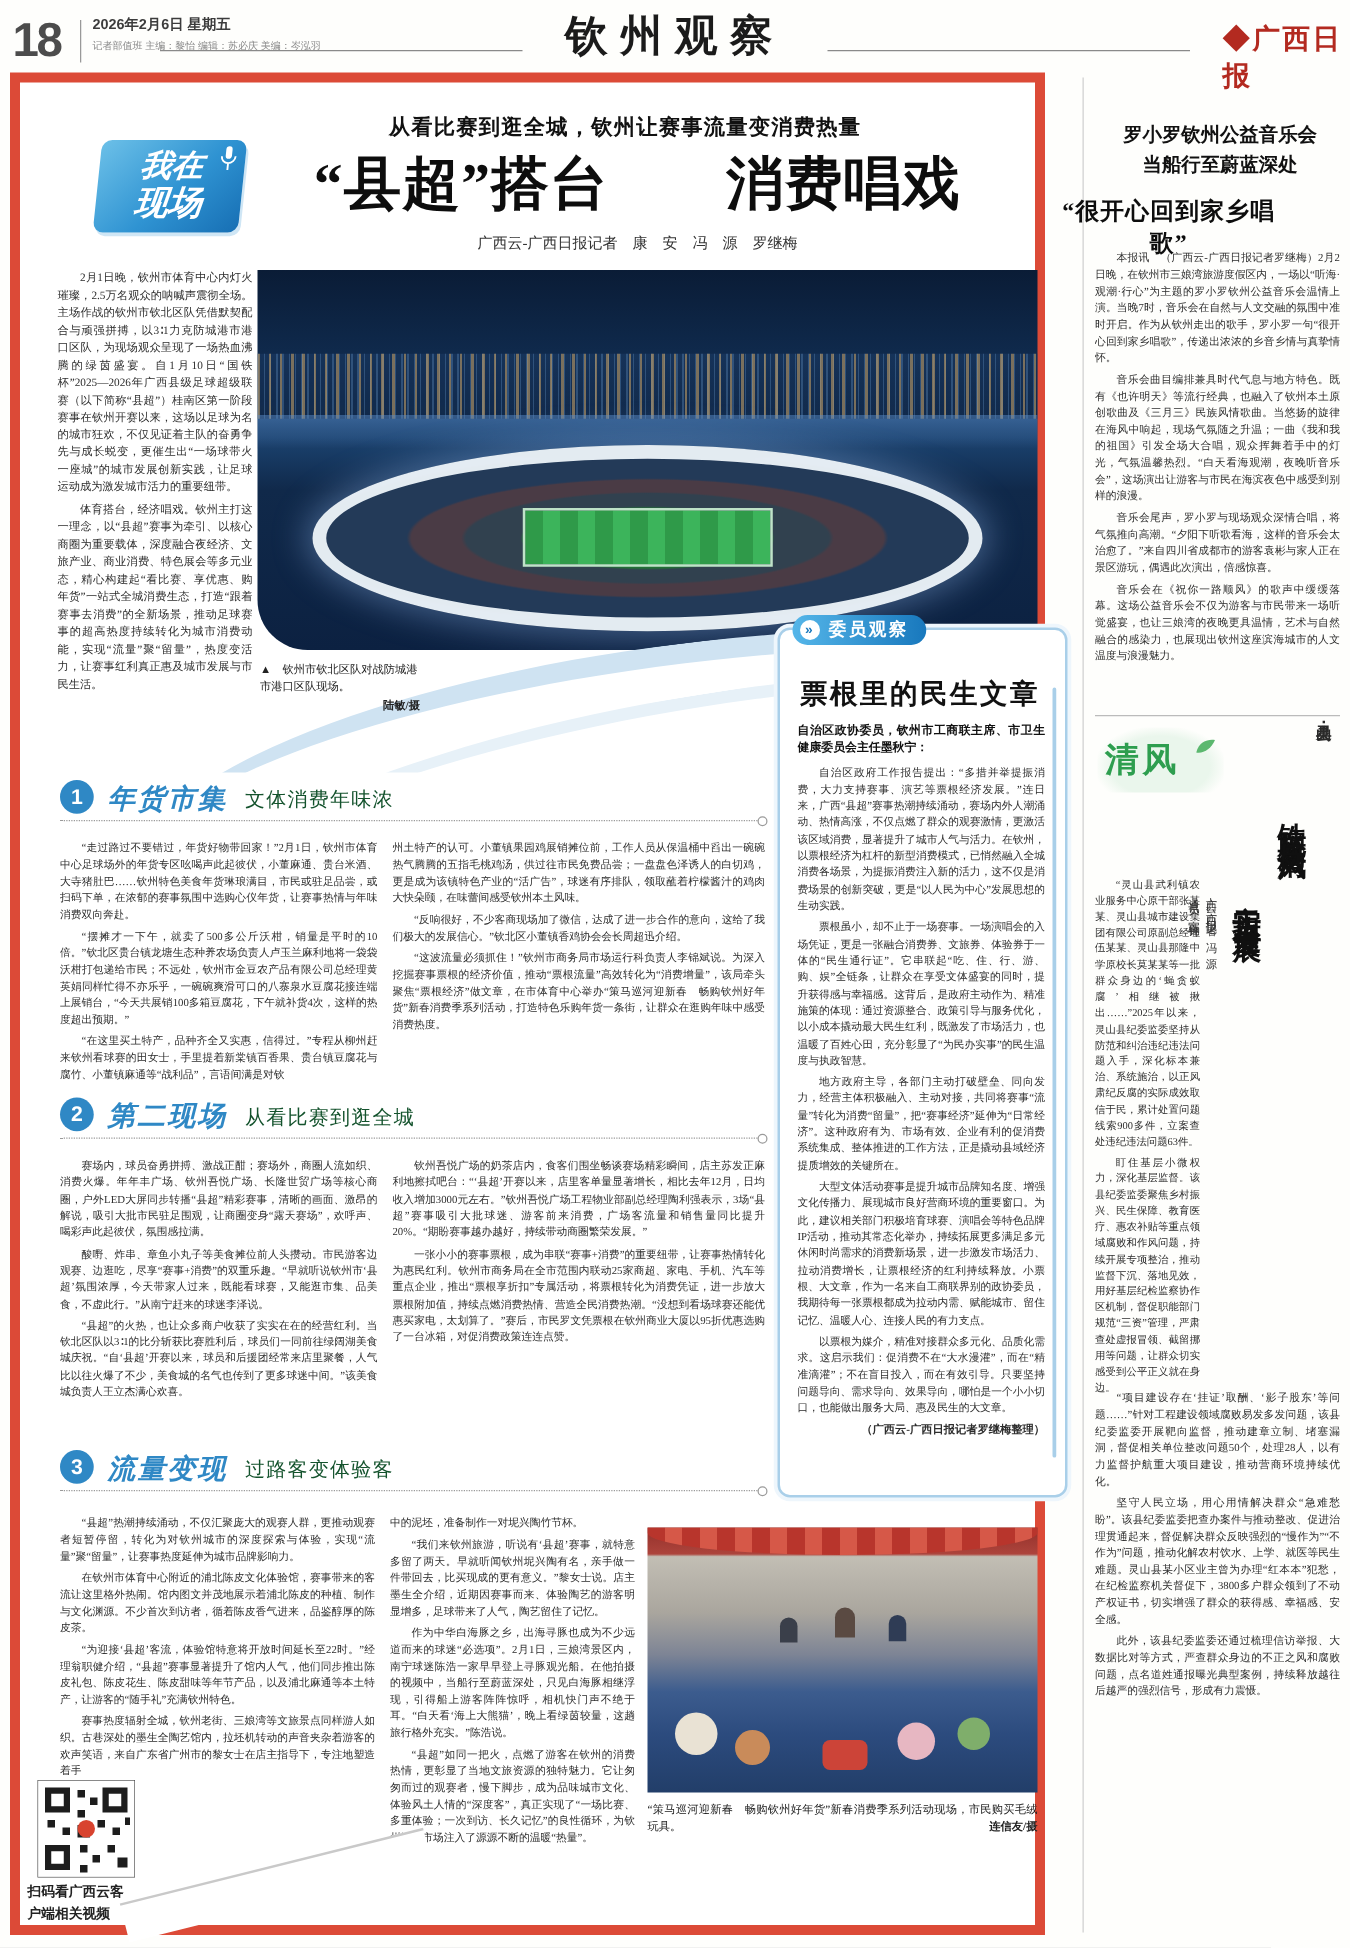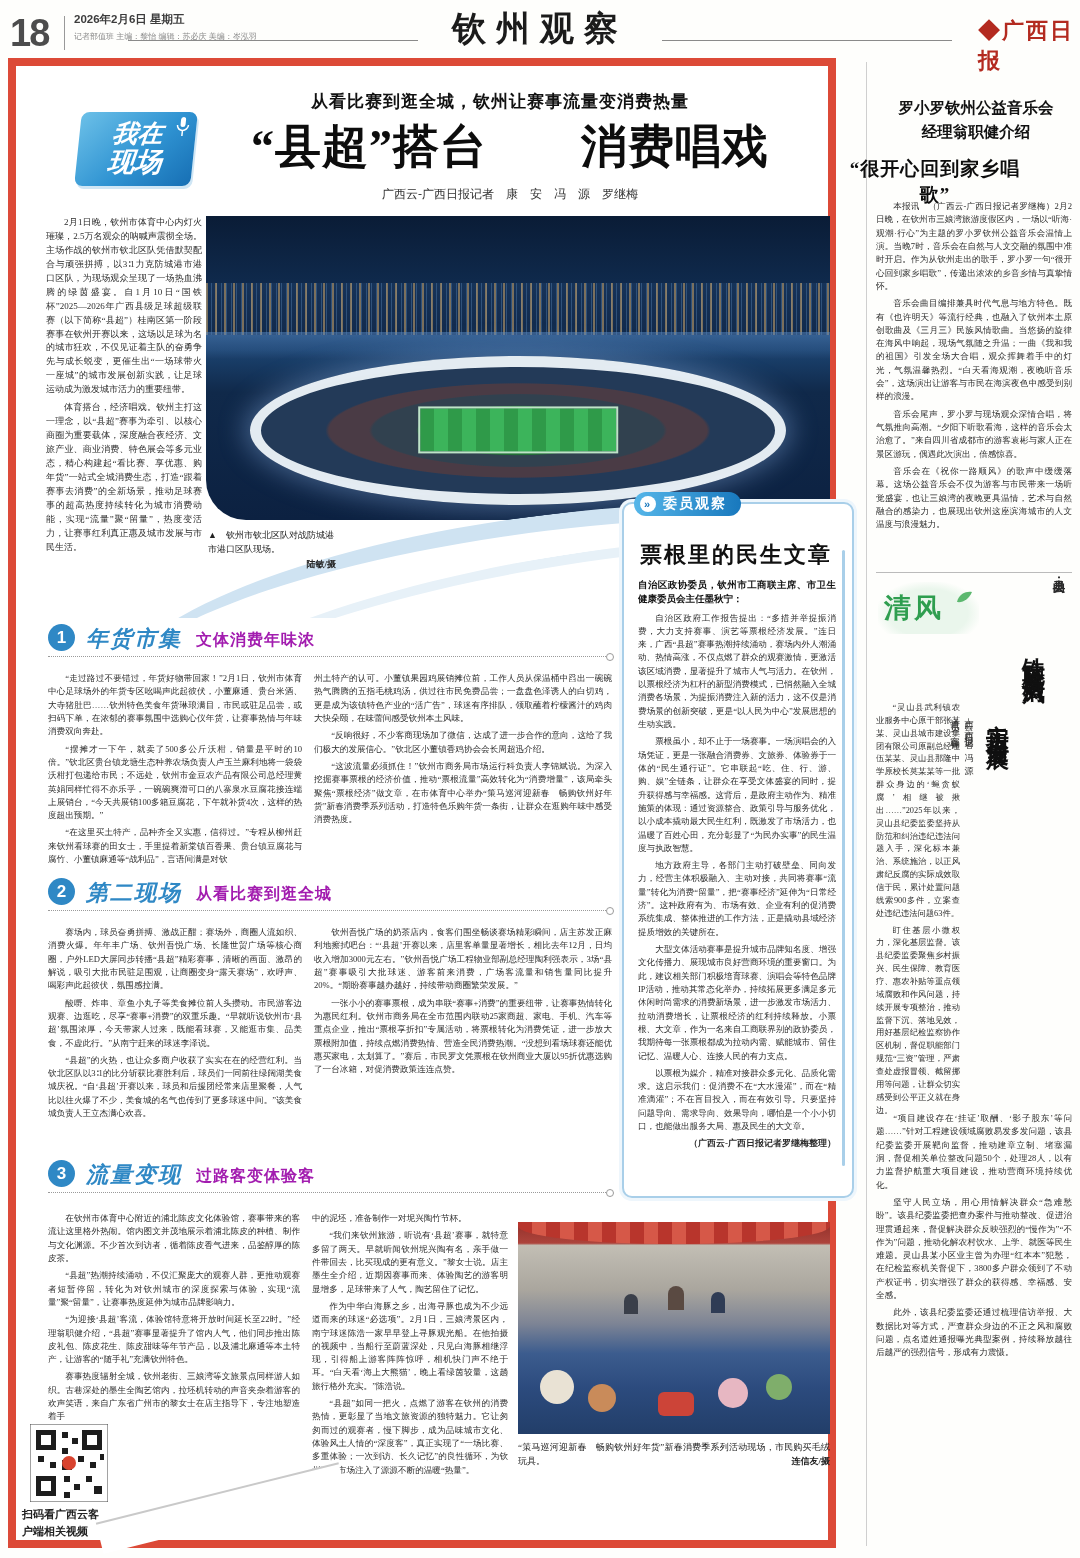--- a/index.html
+++ b/index.html
@@ -24,21 +24,21 @@
          text-align:center;box-shadow:2px 3px 0 #cfe6f5;}
   .badge .l1{font-size:25px;line-height:1.1;padding-top:8px;}
   .badge .l2{font-size:27px;line-height:1.1;}
   .smalltext{font-size:9px;line-height:1.55;color:#2d2d2d;}
   .caption{font-size:9px;line-height:1.6;color:#222;}
   .credit{font-weight:bold;}
   
   .secnum{width:27px;height:27px;border-radius:50%;background:#2f88c5;color:#fff;text-align:center;
           line-height:27px;font-size:17px;font-weight:bold;font-family:"Liberation Sans",sans-serif;}
   .secname{font-size:22px;font-weight:bold;font-style:italic;color:#2f88c5;letter-spacing:2px;}
-  .secsub{font-size:16px;font-weight:bold;color:#a21caf;letter-spacing:1px;}
+  .secsub{font-size:16px;font-weight:normal;color:#14532d;letter-spacing:1px;}
   .dotline{border-bottom:1px dotted #9a9a9a;}
   .dotend{width:6px;height:6px;border:1px solid #9a9a9a;border-radius:50%;background:#fff;}
   
   .obox{background:#fff;border:2px solid #a9cfe9;border-radius:10px;box-shadow:0 0 0 3px #eef6fc;}
   .obadge{background:linear-gradient(90deg,#55b6e9,#1878bd);border-radius:14px;color:#fff;
           font-size:14px;font-weight:bold;letter-spacing:2px;display:flex;align-items:center;
           padding:3px 14px 3px 6px;font-family:"Liberation Sans",sans-serif;}
   .ochev{width:16px;height:16px;border-radius:50%;background:#fff;color:#1878bd;font-weight:bold;
          font-size:11px;line-height:16px;text-align:center;margin-right:7px;}
   .otitle{font-size:22px;font-weight:bold;text-align:center;letter-spacing:2px;color:#111;}
@@ -159,22 +159,22 @@
     <p class="np">钦州吾悦广场的奶茶店内，食客们围坐畅谈赛场精彩瞬间，店主苏发正麻利地擦拭吧台：“‘县超’开赛以来，店里客单量显著增长，相比去年12月，日均收入增加3000元左右。”钦州吾悦广场工程物业部副总经理陶利强表示，3场“县超”赛事吸引大批球迷、游客前来消费，广场客流量和销售量同比提升20%。“期盼赛事越办越好，持续带动商圈繁荣发展。”</p>
     <p class="np">一张小小的赛事票根，成为串联“赛事+消费”的重要纽带，让赛事热情转化为惠民红利。钦州市商务局在全市范围内联动25家商超、家电、手机、汽车等重点企业，推出“票根享折扣”专属活动，将票根转化为消费凭证，进一步放大票根附加值，持续点燃消费热情、营造全民消费热潮。“没想到看场球赛还能优惠买家电，太划算了。”赛后，市民罗文凭票根在钦州商业大厦以95折优惠选购了一台冰箱，对促消费政策连连点赞。</p>
   </div>
 
   <div class="abs secnum" style="left:48px;top:1160px;">3</div>
   <div class="abs secname" style="left:86px;top:1160px;">流量变现</div>
   <div class="abs secsub" style="left:196px;top:1166px;">过路客变体验客</div>
   <div class="abs dotline" style="left:48px;top:1192px;width:558px;"></div>
   <div class="abs dotend" style="left:606px;top:1189px;"></div>
   <div class="abs smalltext just" style="left:48px;top:1212px;width:252px;height:208px;overflow:hidden;font-size:8.6px;">
+    <p class="np">“县超”热潮持续涌动，不仅汇聚庞大的观赛人群，更推动观赛者短暂停留，转化为对钦州城市的深度探索与体验，实现“流量”聚“留量”，让赛事热度延伸为城市品牌影响力。</p>
     <p class="np">在钦州市体育中心附近的浦北陈皮文化体验馆，赛事带来的客流让这里格外热闹。馆内图文并茂地展示着浦北陈皮的种植、制作与文化渊源。不少首次到访者，循着陈皮香气进来，品鉴醇厚的陈皮茶。</p>
-    <p class="np">“县超”热潮持续涌动，不仅汇聚庞大的观赛人群，更推动观赛者短暂停留，转化为对钦州城市的深度探索与体验，实现“流量”聚“留量”，让赛事热度延伸为城市品牌影响力。</p>
     <p class="np">“为迎接‘县超’客流，体验馆特意将开放时间延长至22时。”经理翁职健介绍，“县超”赛事显著提升了馆内人气，他们同步推出陈皮礼包、陈皮花生、陈皮甜味等年节产品，以及浦北麻通等本土特产，让游客的“随手礼”充满钦州特色。</p>
     <p class="np">赛事热度辐射全城，钦州老街、三娘湾等文旅景点同样游人如织。古巷深处的墨生全陶艺馆内，拉坯机转动的声音夹杂着游客的欢声笑语，来自广东省广州市的黎女士在店主指导下，专注地塑造着手</p>
   </div>
   <div class="abs smalltext just" style="left:312px;top:1212px;width:196px;height:324px;overflow:hidden;font-size:8.6px;">
     <p class="np" style="text-indent:0;">中的泥坯，准备制作一对坭兴陶竹节杯。</p>
     <p class="np">“我们来钦州旅游，听说有‘县超’赛事，就特意多留了两天。早就听闻钦州坭兴陶有名，亲手做一件带回去，比买现成的更有意义。”黎女士说。店主墨生全介绍，近期因赛事而来、体验陶艺的游客明显增多，足球带来了人气，陶艺留住了记忆。</p>
     <p class="np">作为中华白海豚之乡，出海寻豚也成为不少远道而来的球迷“必选项”。2月1日，三娘湾景区内，南宁球迷陈浩一家早早登上寻豚观光船。在他拍摄的视频中，当船行至蔚蓝深处，只见白海豚相继浮现，引得船上游客阵阵惊呼，相机快门声不绝于耳。“白天看‘海上大熊猫’，晚上看绿茵较量，这趟旅行格外充实。”陈浩说。</p>
     <p class="np">“县超”如同一把火，点燃了游客在钦州的消费热情，更彰显了当地文旅资源的独特魅力。它让匆匆而过的观赛者，慢下脚步，成为品味城市文化、体验风土人情的“深度客”，真正实现了“一场比赛、多重体验；一次到访、长久记忆”的良性循环，为钦州消费市场注入了源源不断的温暖“热量”。</p>
   </div>
 
@@ -240,21 +240,21 @@
       <p class="np">自治区政府工作报告提出：“多措并举提振消费，大力支持赛事、演艺等票根经济发展。”连日来，广西“县超”赛事热潮持续涌动，赛场内外人潮涌动、热情高涨，不仅点燃了群众的观赛激情，更激活该区域消费，显著提升了城市人气与活力。在钦州，以票根经济为杠杆的新型消费模式，已悄然融入全城消费各场景，为提振消费注入新的活力，这不仅是消费场景的创新突破，更是“以人民为中心”发展思想的生动实践。</p>
       <p class="np">票根虽小，却不止于一场赛事。一场演唱会的入场凭证，更是一张融合消费券、文旅券、体验券于一体的“民生通行证”。它串联起“吃、住、行、游、购、娱”全链条，让群众在享受文体盛宴的同时，提升获得感与幸福感。这背后，是政府主动作为、精准施策的体现：通过资源整合、政策引导与服务优化，以小成本撬动最大民生红利，既激发了市场活力，也温暖了百姓心田，充分彰显了“为民办实事”的民生温度与执政智慧。</p>
       <p class="np">地方政府主导，各部门主动打破壁垒、同向发力，经营主体积极融入、主动对接，共同将赛事“流量”转化为消费“留量”，把“赛事经济”延伸为“日常经济”。这种政府有为、市场有效、企业有利的促消费系统集成、整体推进的工作方法，正是撬动县域经济提质增效的关键所在。</p>
       <p class="np">大型文体活动赛事是提升城市品牌知名度、增强文化传播力、展现城市良好营商环境的重要窗口。为此，建议相关部门积极培育球赛、演唱会等特色品牌IP活动，推动其常态化举办，持续拓展更多满足多元休闲时尚需求的消费新场景，进一步激发市场活力、拉动消费增长，让票根经济的红利持续释放。小票根、大文章，作为一名来自工商联界别的政协委员，我期待每一张票根都成为拉动内需、赋能城市、留住记忆、温暖人心、连接人民的有力支点。</p>
       <p class="np">以票根为媒介，精准对接群众多元化、品质化需求。这启示我们：促消费不在“大水漫灌”，而在“精准滴灌”；不在盲目投入，而在有效引导。只要坚持问题导向、需求导向、效果导向，哪怕是一个小小切口，也能做出服务大局、惠及民生的大文章。</p>
       <div style="text-align:right;font-weight:bold;font-size:9px;">（广西云-广西日报记者罗继梅整理）</div>
     </div>
   </div>
 
   <div class="abs rkicker" style="left:880px;top:98px;width:192px;">罗小罗钦州公益音乐会</div>
-  <div class="abs rkicker" style="left:880px;top:122px;width:192px;">经理翁职健介绍</div>
+  <div class="abs rkicker" style="left:880px;top:122px;width:192px;">当船行至蔚蓝深处</div>
   <div class="abs rhead" style="left:835px;top:156px;width:200px;">“很开心回到家乡唱歌”</div>
   <div class="abs smalltext just" style="left:876px;top:200px;width:196px;height:366px;overflow:hidden;font-size:8.6px;">
     <p class="np">本报讯　（广西云-广西日报记者罗继梅）2月2日晚，在钦州市三娘湾旅游度假区内，一场以“听海·观潮·行心”为主题的罗小罗钦州公益音乐会温情上演。当晚7时，音乐会在自然与人文交融的氛围中准时开启。作为从钦州走出的歌手，罗小罗一句“很开心回到家乡唱歌”，传递出浓浓的乡音乡情与真挚情怀。</p>
     <p class="np">音乐会曲目编排兼具时代气息与地方特色。既有《也许明天》等流行经典，也融入了钦州本土原创歌曲及《三月三》民族风情歌曲。当悠扬的旋律在海风中响起，现场气氛随之升温；一曲《我和我的祖国》引发全场大合唱，观众挥舞着手中的灯光，气氛温馨热烈。“白天看海观潮，夜晚听音乐会”，这场演出让游客与市民在海滨夜色中感受到别样的浪漫。</p>
     <p class="np">音乐会尾声，罗小罗与现场观众深情合唱，将气氛推向高潮。“夕阳下听歌看海，这样的音乐会太治愈了。”来自四川省成都市的游客袁彬与家人正在景区游玩，偶遇此次演出，倍感惊喜。</p>
     <p class="np">音乐会在《祝你一路顺风》的歌声中缓缓落幕。这场公益音乐会不仅为游客与市民带来一场听觉盛宴，也让三娘湾的夜晚更具温情，艺术与自然融合的感染力，也展现出钦州这座滨海城市的人文温度与浪漫魅力。</p>
   </div>
   <div class="abs" style="left:876px;top:572px;width:196px;height:1px;background:#bbb;"></div>
 
   <div class="abs qf" style="left:878px;top:582px;">

